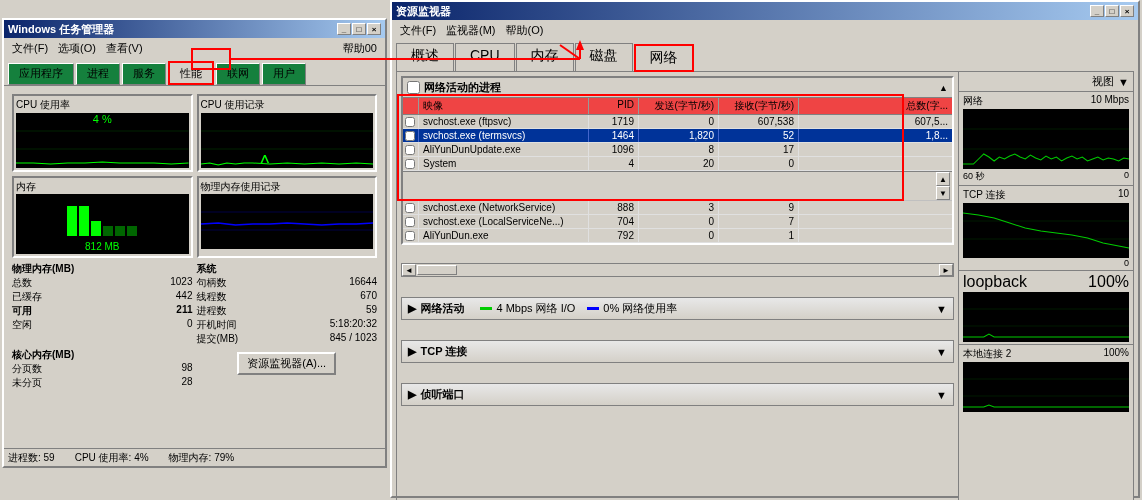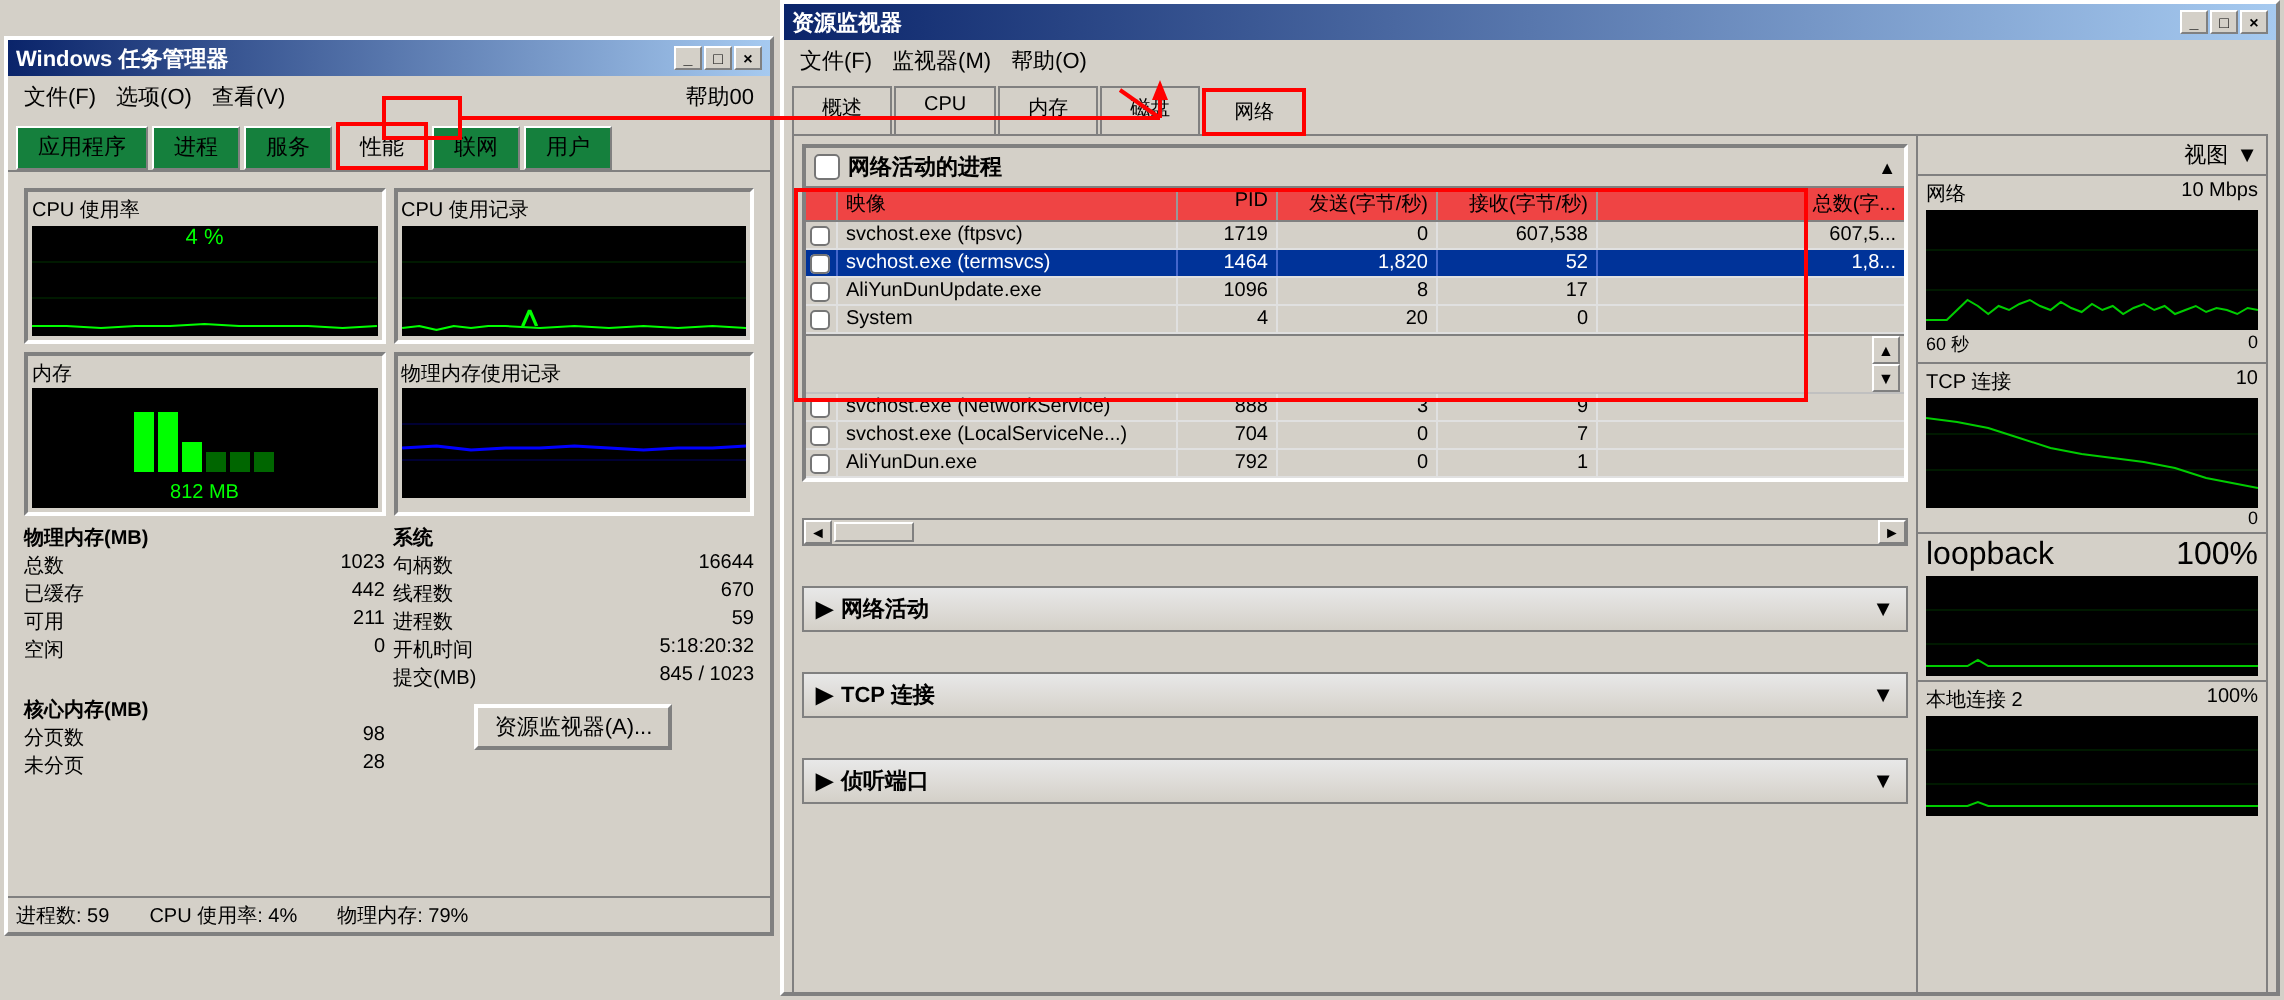--- a/index.html
+++ b/index.html
@@ -188,21 +188,21 @@
       display: flex;
       padding: 2px 4px 0;
       gap: 0;
       background: #d4d0c8;
     }
     .rm-tab {
       padding: 3px 14px;
       border: 1px solid #808080;
       background: #d4d0c8;
       cursor: pointer;
-      font-size: 10px;
+      font-size: 14px;
       border-bottom: none;
       margin-right: 1px;
     }
     .rm-tab.active {
       background: #d4d0c8;
       font-weight: normal;
       border: 1px solid #808080;
       border-bottom: 1px solid #d4d0c8;
       position: relative;
       bottom: -1px;
@@ -322,21 +322,21 @@
       <div style="flex:1;">
         <div style="font-weight:bold;">物理内存(MB)</div>
         <div style="display:flex; justify-content:space-between;">
           <span>总数</span>
           <span>1023</span>
         </div>
         <div style="display:flex; justify-content:space-between;">
           <span>已缓存</span>
           <span>442</span>
         </div>
-        <div style="display:flex; justify-content:space-between;">
+        <div style="display:flex; justify-content:space-between;font-weight:bold;">
           <span>可用</span>
           <span>211</span>
         </div>
         <div style="display:flex; justify-content:space-between;">
           <span>空闲</span>
           <span>0</span>
         </div>
       </div>
 
       <div style="flex:1;">
@@ -529,20 +529,26 @@
         <div style="flex:1; background:#d4d0c8;">
           <div style="width:40px; height:10px; background:#d4d0c8; border:1px solid; border-color:#fff #808080 #808080 #fff; margin:1px;"></div>
         </div>
         <div style="width:14px; height:12px; background:#d4d0c8; border:1px solid; border-color:#fff #808080 #808080 #fff; display:flex; align-items:center; justify-content:center; font-size:8px;">►</div>
       </div>
 
       <div style="margin:2px 4px; border:1px solid #808080;">
         <div style="background:linear-gradient(to bottom,#e8e8e8,#d4d0c8); display:flex; align-items:center; padding:3px 6px; cursor:pointer; font-size:11px; font-weight:bold;">
           <span style="margin-right:4px;">▶</span>
           <span>网络活动</span>
+          <div style="margin-left:16px; display:flex; align-items:center; gap:4px;">
+            <span style="display:inline-block; width:12px; height:3px; background:#00cc00;"></span>
+            <span style="font-weight:normal;">4 Mbps 网络 I/O</span>
+            <span style="display:inline-block; width:12px; height:3px; background:#0000ff; margin-left:8px;"></span>
+            <span style="font-weight:normal;">0% 网络使用率</span>
+          </div>
           <span style="margin-left:auto;">▼</span>
         </div>
       </div>
 
       <div style="margin:2px 4px; border:1px solid #808080;">
         <div style="background:linear-gradient(to bottom,#e8e8e8,#d4d0c8); display:flex; align-items:center; padding:3px 6px; cursor:pointer; font-size:11px; font-weight:bold;">
           <span style="margin-right:4px;">▶</span>
           <span>TCP 连接</span>
           <span style="margin-left:auto;">▼</span>
         </div>

